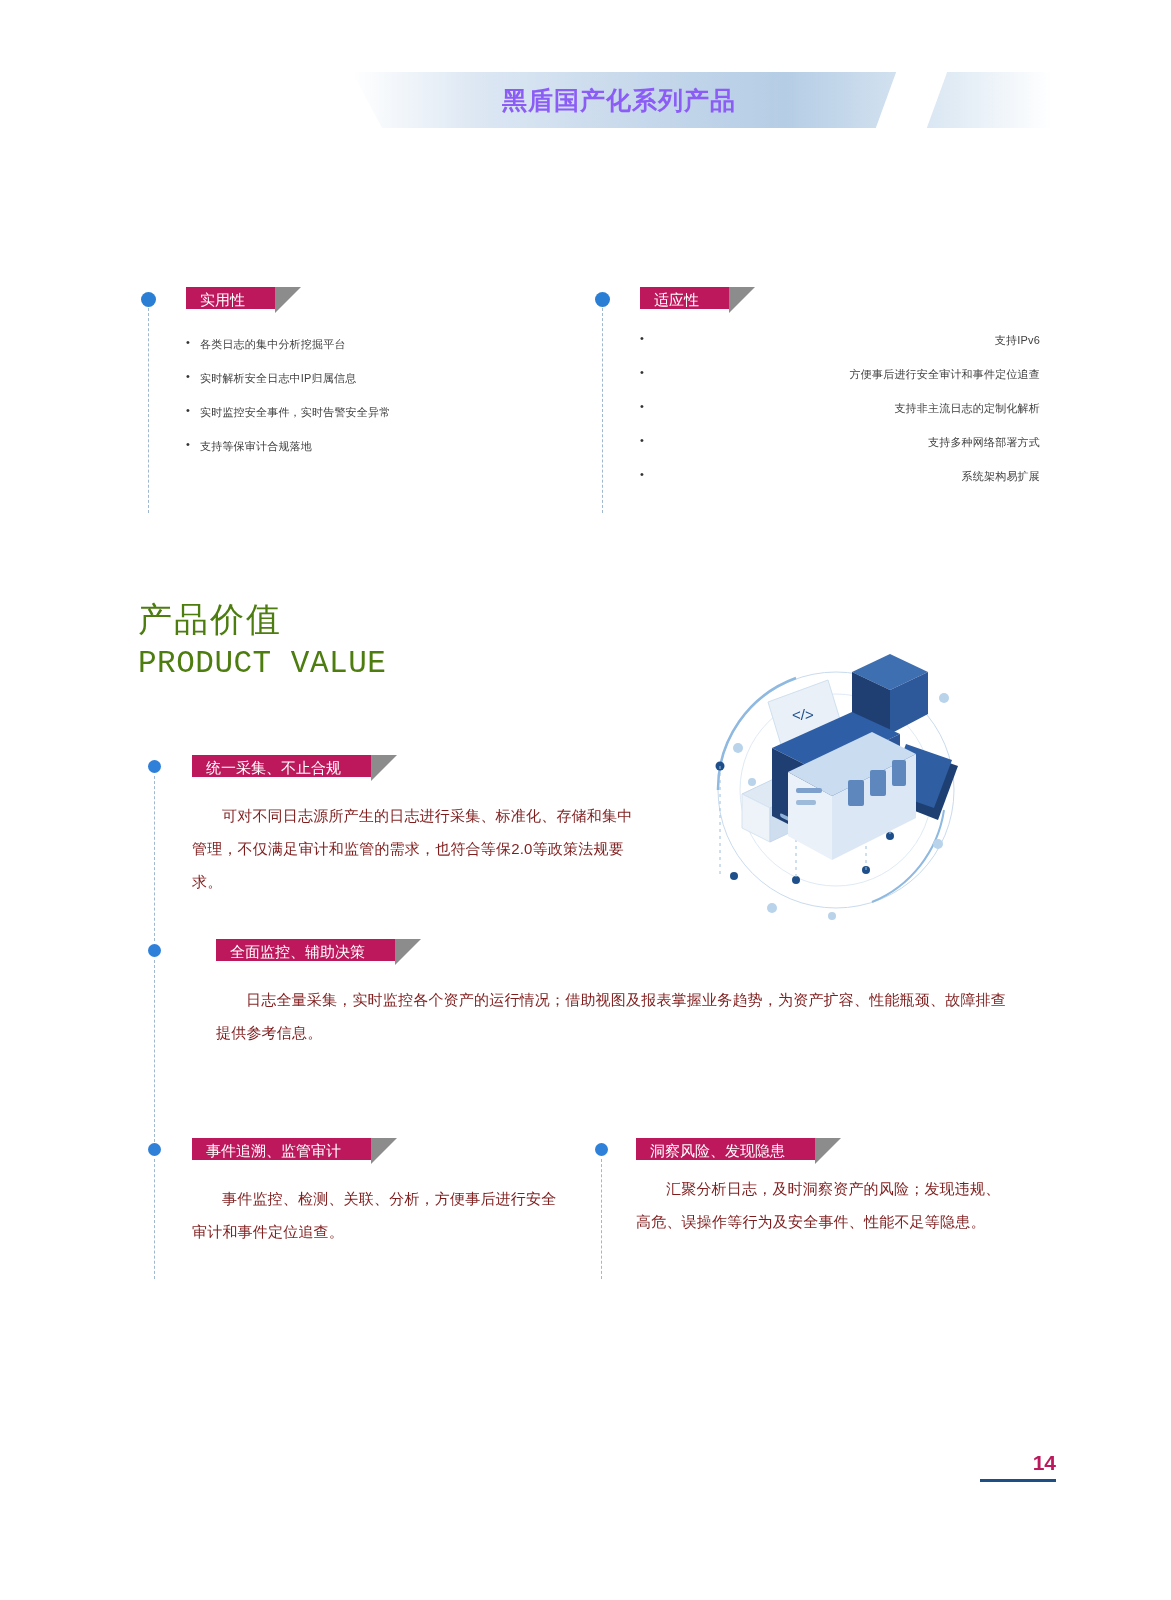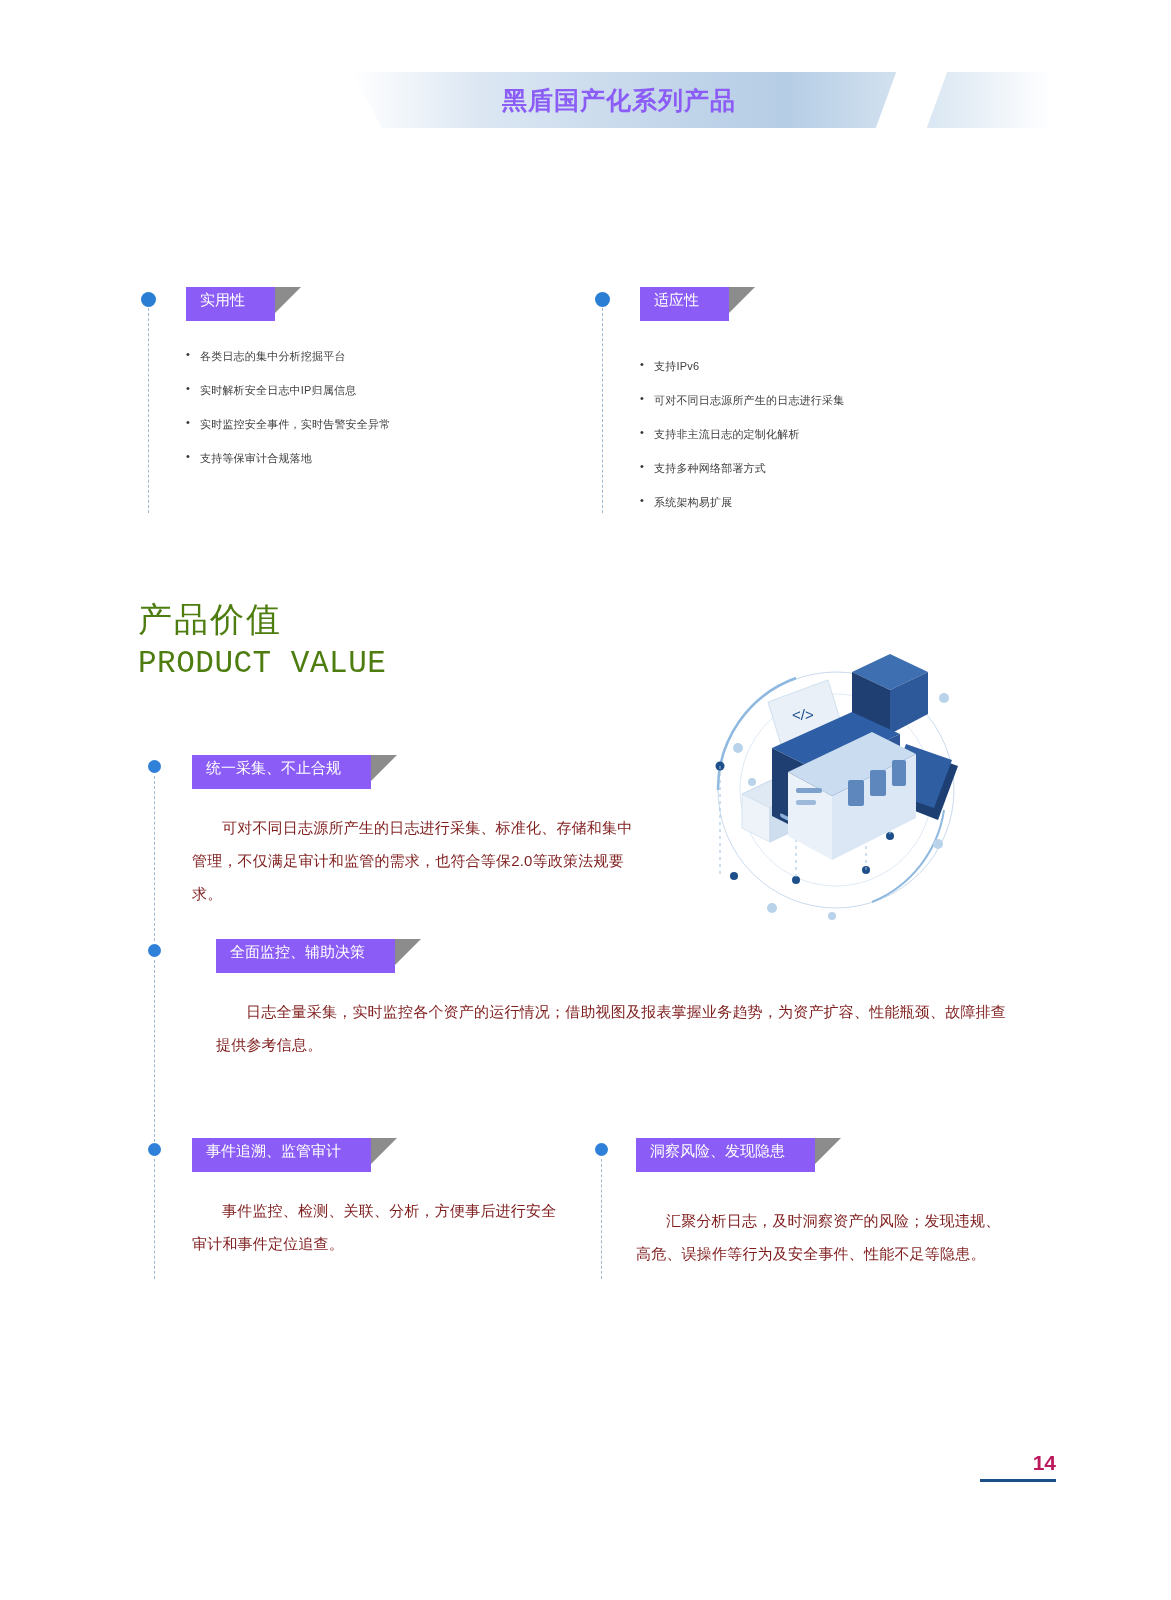--- a/index.html
+++ b/index.html
@@ -59,23 +59,23 @@
     font-size: 25px;
     font-weight: bold;
     color: #8b5cf6;
     letter-spacing: 1px;
   }
 
   
   .tag {
     position: relative;
     display: inline-block;
-    height: 34px;
+    height: 22px;
     line-height: 26px;
-    background: #8b5cf6;
+    background: #be185d;
     color: #ffffff;
     font-size: 15px;
     padding: 0 30px 0 14px;
     white-space: nowrap;
   }
   .tag::after {
     content: "";
     position: absolute;
     top: 0;
     right: -26px;
@@ -206,23 +206,23 @@
     <li>实时解析安全日志中IP归属信息</li>
     <li>实时监控安全事件，实时告警安全异常</li>
     <li>支持等保审计合规落地</li>
   </ul>
 </div>
 
 <div class="dot" style="left:595px; top:292px;"></div>
 <div class="vline" style="left:602px; top:308px; height:205px;"></div>
 <div class="feat-col" style="left:640px; top:287px; width:400px;">
   <div class="tag">适应性</div>
-  <ul class="feat-list" style="margin-top:38px;">
+  <ul class="feat-list" style="margin-top:24px;text-align:right;">
     <li>支持IPv6</li>
-    <li>可对不同日志源所产生的日志进行采集</li>
+    <li>方便事后进行安全审计和事件定位追查</li>
     <li>支持非主流日志的定制化解析</li>
     <li>支持多种网络部署方式</li>
     <li>系统架构易扩展</li>
   </ul>
 </div>
 
 <div class="pv-heading">
   <div class="pv-cn">产品价值</div>
   <div class="pv-en">PRODUCT VALUE</div>
 </div>
@@ -320,19 +320,19 @@
 <div class="vline" style="left:154px; top:1159px; height:120px;"></div>
 <div class="vblock" style="left:192px; top:1138px; width:370px;">
   <div class="tag">事件追溯、监管审计</div>
   <div class="vtext" style="margin-top:22px;">事件监控、检测、关联、分析，方便事后进行安全审计和事件定位追查。</div>
 </div>
 
 <div class="dot small" style="left:595px; top:1143px;"></div>
 <div class="vline" style="left:601px; top:1159px; height:120px;"></div>
 <div class="vblock" style="left:636px; top:1138px; width:370px;">
   <div class="tag">洞察风险、发现隐患</div>
-  <div class="vtext" style="margin-top:32px;">汇聚分析日志，及时洞察资产的风险；发现违规、高危、误操作等行为及安全事件、性能不足等隐患。</div>
+  <div class="vtext" style="margin-top:12px;">汇聚分析日志，及时洞察资产的风险；发现违规、高危、误操作等行为及安全事件、性能不足等隐患。</div>
 </div>
 
 <div class="pagenum">
   <div class="num">14</div>
   <div class="rule"></div>
 </div>
 
 </body></html>

